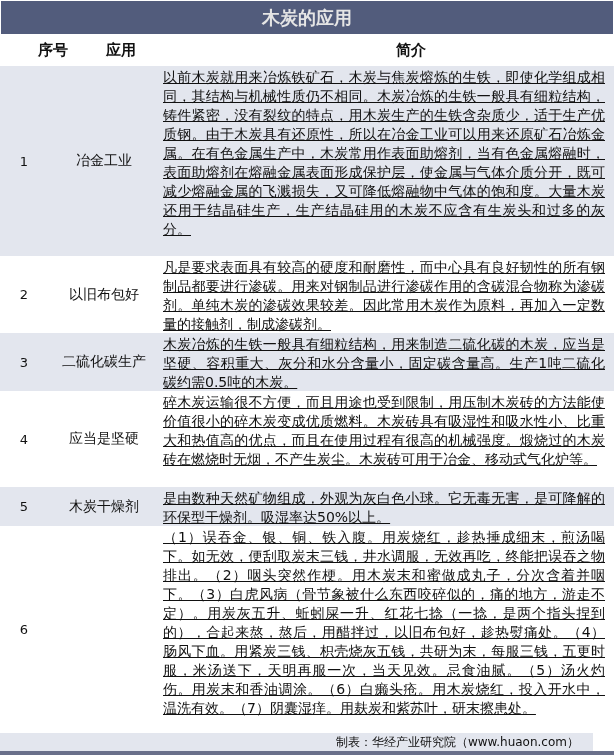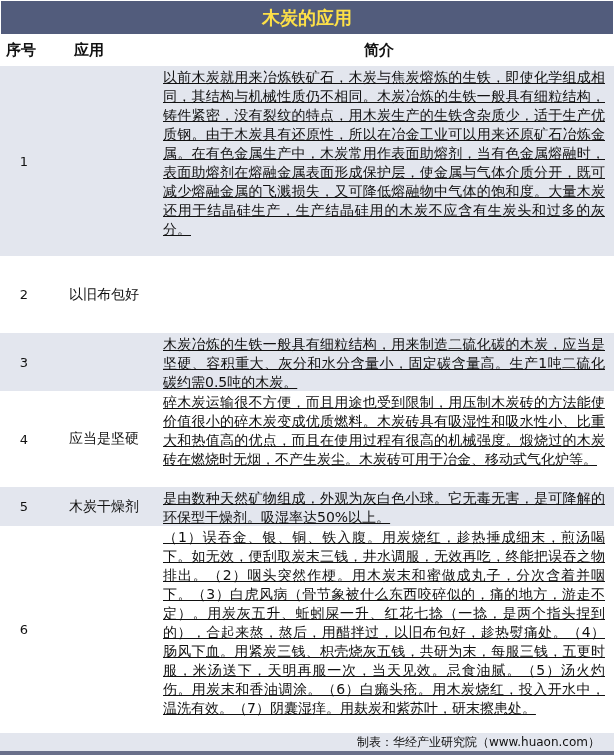--- a/index.html
+++ b/index.html
@@ -1,52 +1,55 @@
 <!DOCTYPE html>
 <html><head>
 <meta charset="utf-8">
 <style>
   html, body { margin: 0; padding: 0; background: #ffffff; }
   body { width: 614px; height: 755px; overflow: hidden; font-family: "DejaVu Sans", sans-serif; color: #111; }
-  .title-bar { position: absolute; left: 1px; top: 1px; width: 612px; height: 33px; background: #525c7c; color: #fde047; display: flex; align-items: center; justify-content: center; font-size: 18px; font-weight: bold; }
+  .title-bar { position: absolute; left: 1px; top: 1px; width: 612px; height: 33px; background: #525c7c; color: #e5e5e5; display: flex; align-items: center; justify-content: center; font-size: 18px; font-weight: bold; }
   .header { position: absolute; left: 0; top: 34px; width: 614px; height: 32px; background: #fff; font-size: 15px; font-weight: bold; }
-  .header span { position: absolute; top: 7px; }
+  .header span { position: absolute; top: 7px; margin-left: 32px; }
   .rows { position: absolute; left: 0; top: 66px; width: 614px; }
   .row { position: relative; width: 614px; }
   .row.shaded { background: #e3e6ee; }
   .row.plain { background: #ffffff; }
   .cell-no { position: absolute; left: 0; width: 48px; top: 0; bottom: 0; display: flex; align-items: center; justify-content: center; font-size: 13px; }
   .cell-app { position: absolute; left: 48px; width: 112px; top: 0; bottom: 0; display: flex; align-items: center; justify-content: center; font-size: 14px; }
   .cell-desc { margin-left: 163px; width: 442px; font-size: 14px; line-height: 19px; padding: 2px 0 0 0; text-align: justify; text-decoration: underline; }
-  .footer { position: absolute; left: 0; top: 733px; width: 614px; height: 18px; background: #e3e6ee; font-size: 12px; }
+  .footer { position: absolute; left: 0; top: 733px; width: 549px; height: 18px; background: #e3e6ee; font-size: 12px; padding-left: 44px; }
   .footer span { position: absolute; right: 14px; top: 1px; }
   .bottom-bar { position: absolute; left: 0; top: 751px; width: 614px; height: 4px; background: #6a708a; }
 </style>
 </head>
 <body>
 
 <div class="title-bar">木炭的应用</div>
 
 <div class="header">
   <span style="left:6px">序号</span>
   <span style="left:74px">应用</span>
   <span style="left:364px">简介</span>
 </div>
 
 <div class="rows">
   <div class="row shaded" style="height:190px">
     <div class="cell-no">1</div>
+    <div class="cell-app">冶金工业</div>
     <div class="cell-desc">以前木炭就用来冶炼铁矿石，木炭与焦炭熔炼的生铁，即使化学组成相同，其结构与机械性质仍不相同。木炭冶炼的生铁一般具有细粒结构，铸件紧密，没有裂纹的特点，用木炭生产的生铁含杂质少，适于生产优质钢。由于木炭具有还原性，所以在冶金工业可以用来还原矿石冶炼金属。在有色金属生产中，木炭常用作表面助熔剂，当有色金属熔融时，表面助熔剂在熔融金属表面形成保护层，使金属与气体介质分开，既可减少熔融金属的飞溅损失，又可降低熔融物中气体的饱和度。大量木炭还用于结晶硅生产，生产结晶硅用的木炭不应含有生炭头和过多的灰分。</div>
   </div>
   <div class="row plain" style="height:77px">
     <div class="cell-no">2</div>
     <div class="cell-app">以旧布包好</div>
+    <div class="cell-desc">凡是要求表面具有较高的硬度和耐磨性，而中心具有良好韧性的所有钢制品都要进行渗碳。用来对钢制品进行渗碳作用的含碳混合物称为渗碳剂。单纯木炭的渗碳效果较差。因此常用木炭作为原料，再加入一定数量的接触剂，制成渗碳剂。</div>
   </div>
   <div class="row shaded" style="height:58px">
     <div class="cell-no">3</div>
+    <div class="cell-app">二硫化碳生产</div>
     <div class="cell-desc">木炭冶炼的生铁一般具有细粒结构，用来制造二硫化碳的木炭，应当是坚硬、容积重大、灰分和水分含量小，固定碳含量高。生产1吨二硫化碳约需0.5吨的木炭。</div>
   </div>
   <div class="row plain" style="height:96px">
     <div class="cell-no">4</div>
     <div class="cell-app">应当是坚硬</div>
     <div class="cell-desc">碎木炭运输很不方便，而且用途也受到限制，用压制木炭砖的方法能使价值很小的碎木炭变成优质燃料。木炭砖具有吸湿性和吸水性小、比重大和热值高的优点，而且在使用过程有很高的机械强度。煅烧过的木炭砖在燃烧时无烟，不产生炭尘。木炭砖可用于冶金、移动式气化炉等。</div>
   </div>
   <div class="row shaded" style="height:39px">
     <div class="cell-no">5</div>
     <div class="cell-app">木炭干燥剂</div>

